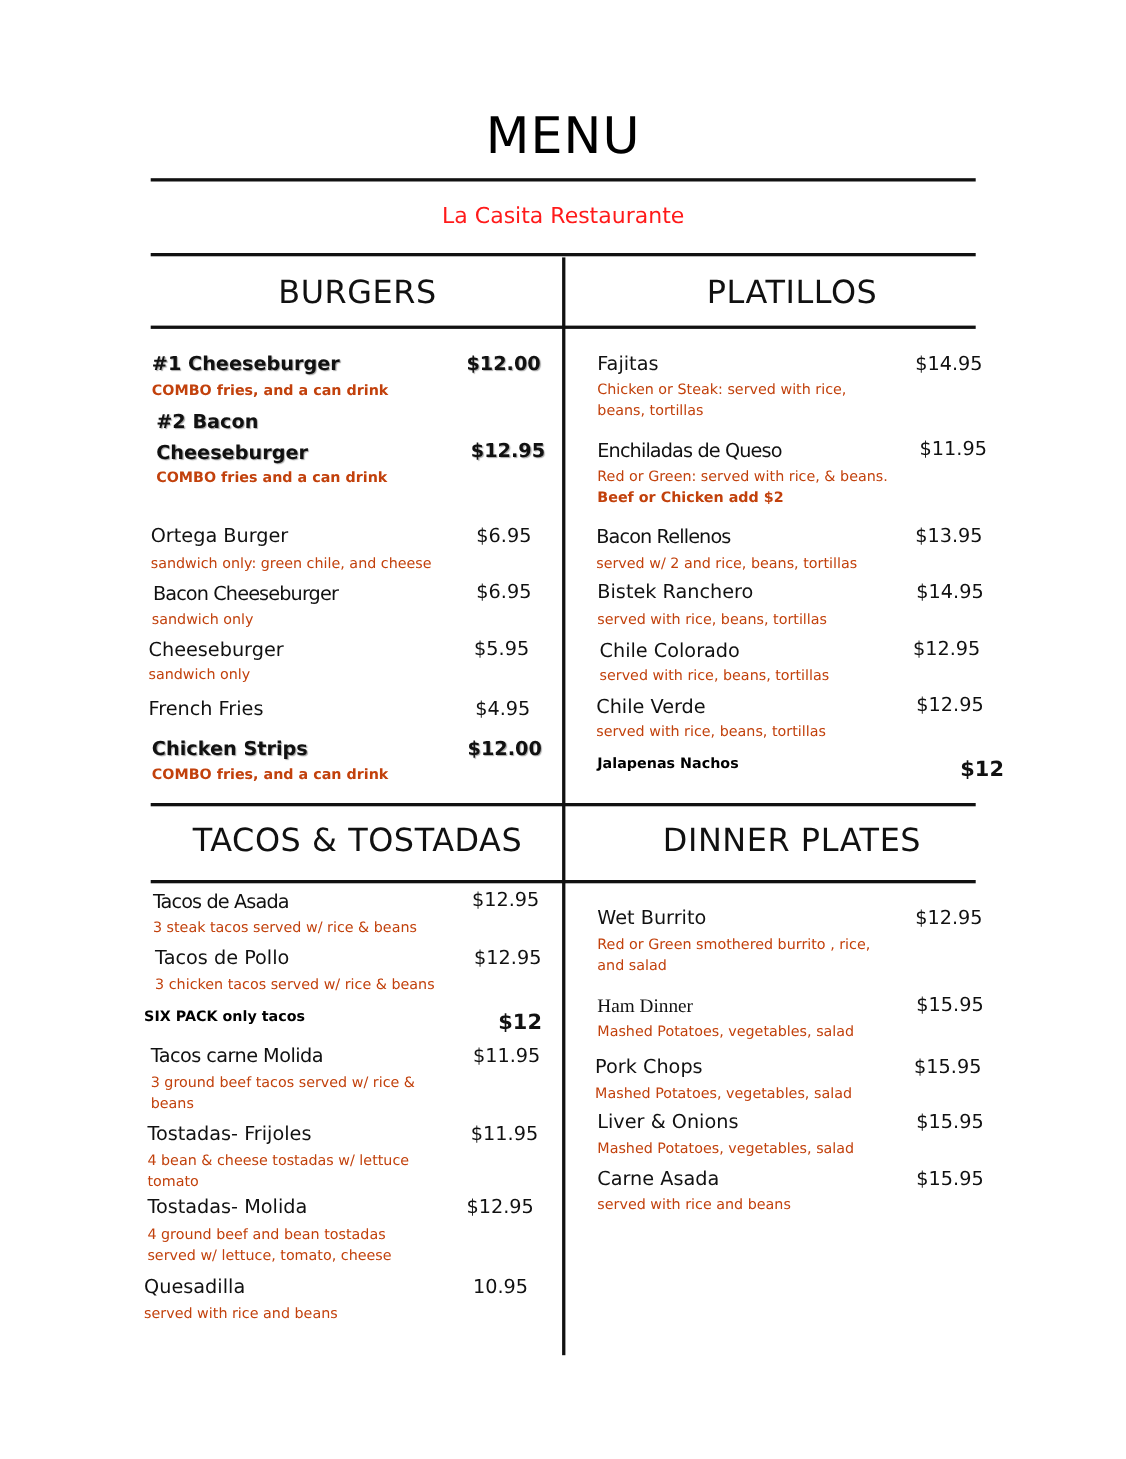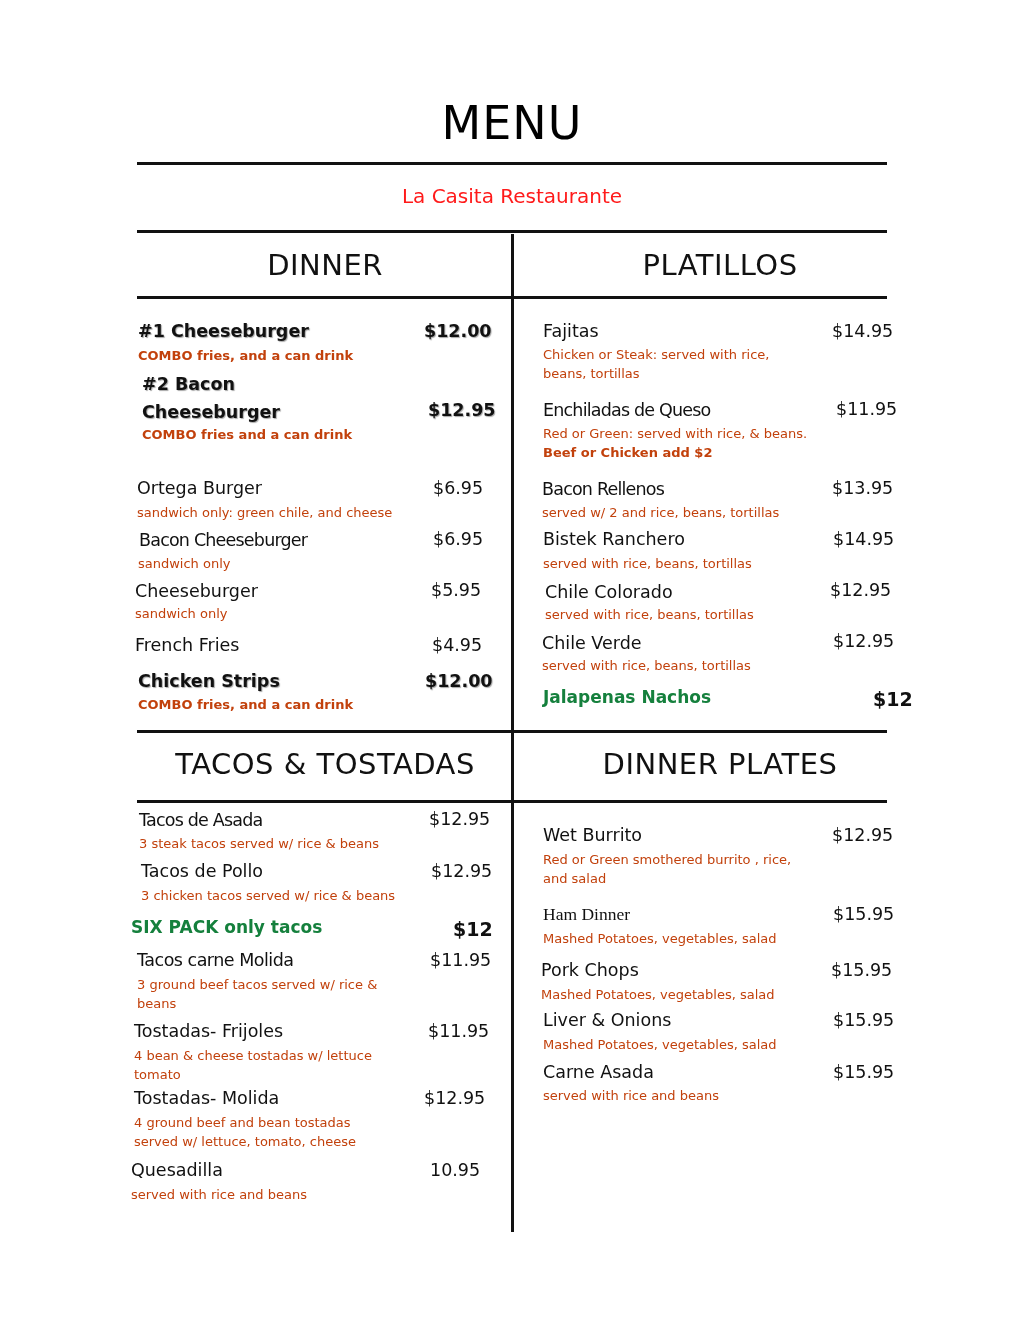--- a/index.html
+++ b/index.html
@@ -10,34 +10,34 @@
   .subtitle { left:0; width:1024px; top:184px; text-align:center; font-size:20px; color:#ff1a1a; }
   .hline { height:3px; background:#111; }
   .vline { width:3px; background:#111; }
   .sec-head { text-align:center; font-size:29px; font-weight:400; color:#111; letter-spacing:0.5px; }
   .item-name { font-size:17.5px; color:#111; white-space:nowrap; }
   .item-name.bold { font-weight:bold; text-shadow:1px 1px 1px rgba(0,0,0,0.35); }
   .item-desc { font-size:13px; color:#c2410c; line-height:19px; }
   .item-desc.bold { font-weight:bold; }
   .price { font-size:17.5px; color:#111; white-space:nowrap; }
   .price.bold { font-weight:bold; text-shadow:1px 1px 1px rgba(0,0,0,0.35); }
-  .small-bold { font-size:17px; font-weight:bold; color:#15803d; white-space:nowrap; }
+  .small-bold { font-size:13px; font-weight:bold; color:#000000; white-space:nowrap; }
   .big-bold-price { font-size:19px; font-weight:bold; color:#111; }
 </style>
 </head>
 <body>
 
 <div class="abs title">MENU</div>
 <div class="abs hline" style="left:137px; top:162px; width:750px;"></div>
 <div class="abs subtitle">La Casita Restaurante</div>
 <div class="abs hline" style="left:137px; top:230px; width:750px;"></div>
 
 <div class="abs vline" style="left:511px; top:234px; height:998px;"></div>
 
-<div class="abs sec-head" style="left:137px; width:376px; top:248px;">DINNER</div>
+<div class="abs sec-head" style="left:137px; width:376px; top:248px;">BURGERS</div>
 <div class="abs sec-head" style="left:514px; width:412px; top:248px;">PLATILLOS</div>
 <div class="abs hline" style="left:137px; top:296px; width:750px;"></div>
 
 <div>
   <div class="abs item-name bold" style="left:138px; top:321px;">#1  Cheeseburger</div>
   <div class="abs price bold" style="left:424px; top:321px;">$12.00</div>
   <div class="abs item-desc bold" style="left:138px; top:346px; font-weight:600;">COMBO fries, and a can drink</div>
 
   <div class="abs item-name bold" style="left:142px; top:374px;">#2  Bacon</div>
   <div class="abs item-name bold" style="left:142px; top:402px;">Cheeseburger</div>

